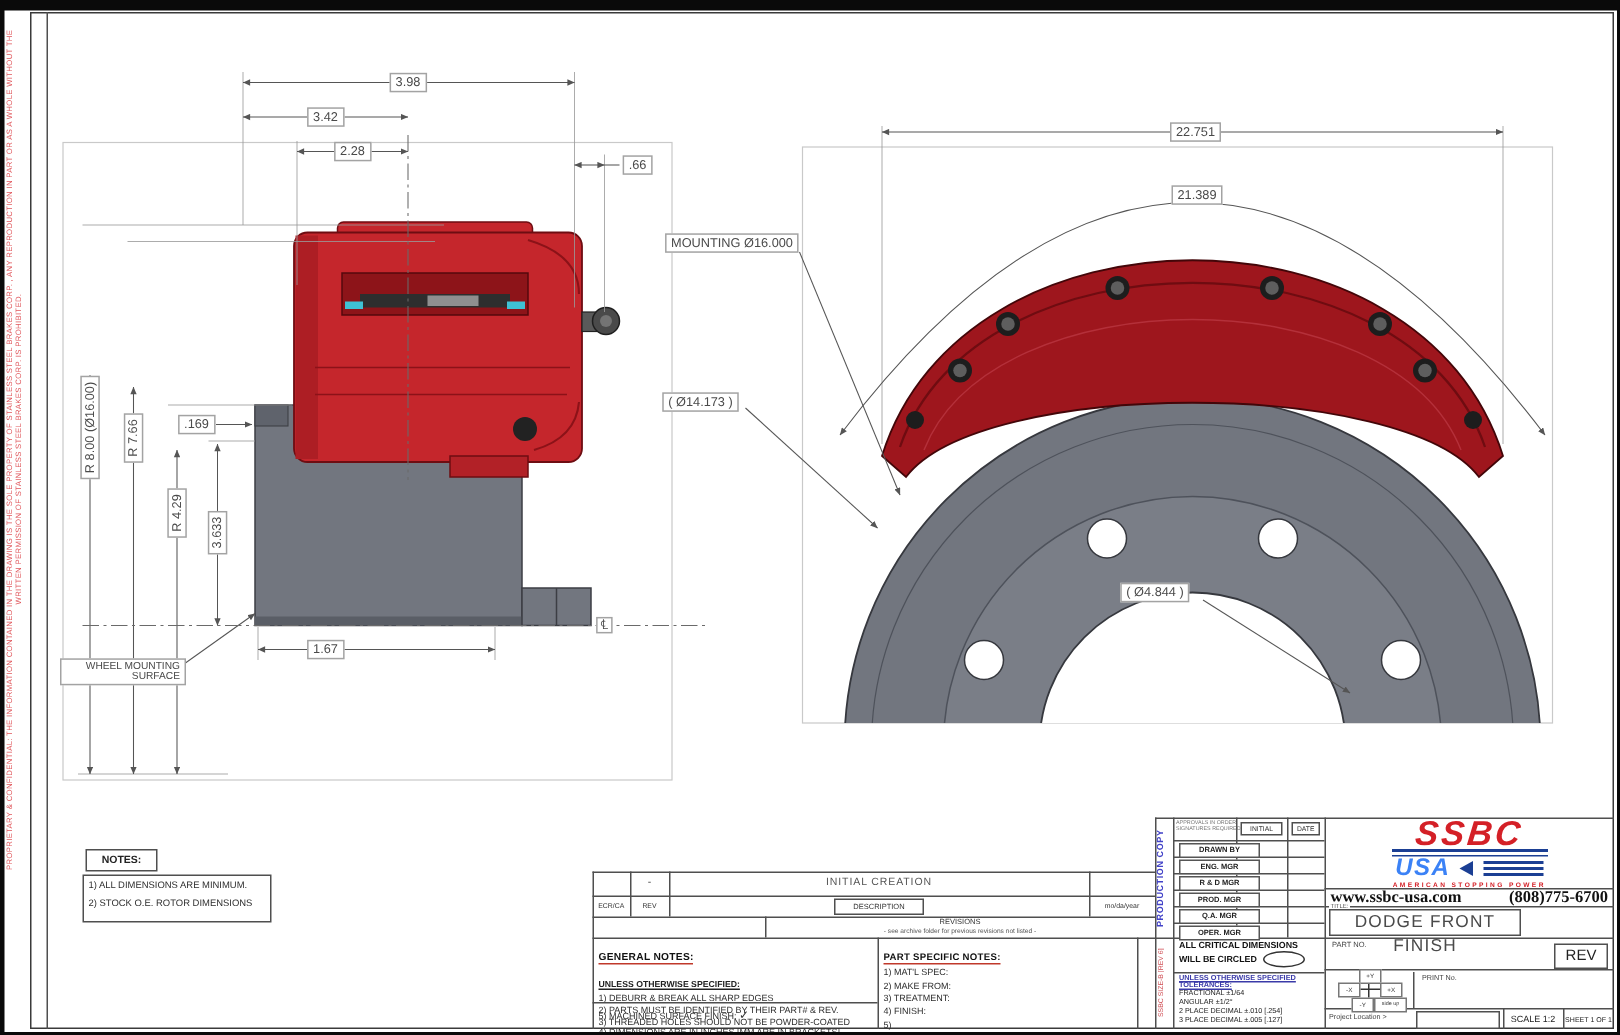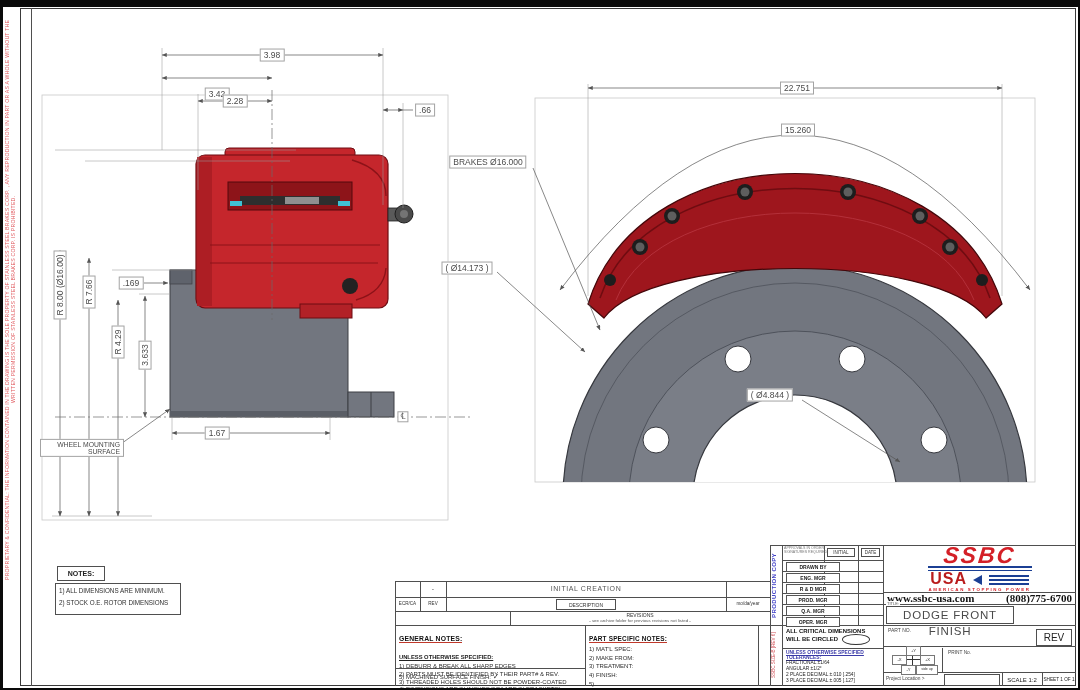--- a/index.html
+++ b/index.html
@@ -136,35 +136,35 @@
     <g stroke="#555" stroke-width="0.7" fill="none">
       <line x1="588" y1="88" x2="1002" y2="88" marker-start="url(#a0)" marker-end="url(#a1)"></line>
       <path d="M560 290 Q 795 -20 1030 290" marker-start="url(#a0)" marker-end="url(#a1)"></path>
       <line x1="533" y1="168" x2="600" y2="330" marker-end="url(#a1)"></line>
       <line x1="497" y1="272" x2="585" y2="352" marker-end="url(#a1)"></line>
       <line x1="802" y1="400" x2="900" y2="462" marker-end="url(#a1)"></line>
     </g>
   </svg>
 
   <div class="dim" style="left:272px;top:55px">3.98</div>
-  <div class="dim" style="left:217px;top:94px">3.42</div>
+  <div class="dim" style="left:217px;top:78px">3.42</div>
   <div class="dim" style="left:235px;top:101px">2.28</div>
   <div class="dim" style="left:425px;top:110px">.66</div>
   <div class="dim v" style="left:60px;top:285px">R 8.00 (Ø16.00)</div>
   <div class="dim v" style="left:89px;top:292px">R 7.66</div>
   <div class="dim v" style="left:118px;top:342px">R 4.29</div>
   <div class="dim v" style="left:145px;top:355px">3.633</div>
   <div class="dim" style="left:131px;top:283px">.169</div>
   <div class="dim" style="left:217px;top:433px">1.67</div>
   <div class="dim" style="left:403px;top:417px;font-size:9px;padding:0 2px">℄</div>
   <div class="dim" style="left:82px;top:448px;white-space:normal;width:76px;text-align:right;font-size:6.8px">WHEEL MOUNTING SURFACE</div>
 
   <div class="dim" style="left:797px;top:88px">22.751</div>
-  <div class="dim" style="left:798px;top:130px">15.260</div>
-  <div class="dim" style="left:488px;top:162px">BRAKES Ø16.000</div>
+  <div class="dim" style="left:798px;top:130px">21.389</div>
+  <div class="dim" style="left:488px;top:162px">MOUNTING Ø16.000</div>
   <div class="dim" style="left:467px;top:268px">( Ø14.173 )</div>
   <div class="dim" style="left:770px;top:395px">( Ø4.844 )</div>
 
   <div class="bx" style="left:57px;top:566px;width:48px;height:15px;font-size:7px;font-weight:bold;color:#222;text-align:center;line-height:13px">NOTES:</div>
   <div class="bx" style="left:55px;top:583px;width:126px;height:32px;padding:2px 3px">
     <div class="nitem" style="font-size:6.3px;margin-top:1px">1) ALL DIMENSIONS ARE MINIMUM.</div>
     <div class="nitem" style="font-size:6.3px;margin-top:4px">2) STOCK O.E. ROTOR DIMENSIONS</div>
   </div>
 
   <div class="abs" style="left:20px;top:8px;width:1056px;height:678px;border:1.5px solid #3a3a3a;box-sizing:border-box"></div>
@@ -247,21 +247,21 @@
   <div class="applbl" style="left:786px;top:573px;width:52px;height:8px">ENG. MGR</div>
   <div class="applbl" style="left:786px;top:584px;width:52px;height:8px">R &amp; D MGR</div>
   <div class="applbl" style="left:786px;top:595px;width:52px;height:8px">PROD. MGR</div>
   <div class="applbl" style="left:786px;top:606px;width:52px;height:8px">Q.A. MGR</div>
   <div class="applbl" style="left:786px;top:617px;width:52px;height:8px">OPER. MGR</div>
 
   <div class="abs" style="left:883px;top:545px;width:193px;height:47px;text-align:center">
     <div style="font-size:23px;line-height:21px;font-weight:bold;font-style:italic;color:#d42027;letter-spacing:2px;transform:skewX(-6deg)">SSBC</div>
     <div style="width:104px;margin:0 auto;border-top:2px solid #1b3f94;border-bottom:1px solid #1b3f94;height:2px"></div>
     <div style="line-height:14px;margin-top:1px">
-      <span style="font-size:16px;font-weight:bold;color:#b91c1c;letter-spacing:1px">USA</span>
+      <span style="font-size:16px;font-weight:bold;font-style:italic;color:#3b82f6;letter-spacing:1px">USA</span>
       <span style="display:inline-block;width:0;height:0;border-top:5px solid transparent;border-bottom:5px solid transparent;border-right:9px solid #1b3f94;vertical-align:middle;margin-left:2px"></span>
       <span style="display:inline-block;vertical-align:middle;margin-left:2px">
         <span style="display:block;width:40px;height:2px;background:#1b3f94;margin-bottom:2px"></span>
         <span style="display:block;width:40px;height:2px;background:#1b3f94;margin-bottom:2px"></span>
         <span style="display:block;width:40px;height:2px;background:#1b3f94"></span>
       </span>
     </div>
     <div style="font-size:4.4px;font-weight:bold;color:#d42027;letter-spacing:1.6px;margin-top:1px">AMERICAN STOPPING POWER</div>
   </div>
   <div class="abs serifb" style="left:883px;top:592px;width:193px;height:12px;display:flex;justify-content:space-between;align-items:center;padding:0 4px;box-sizing:border-box;font-size:11px;color:#111">

